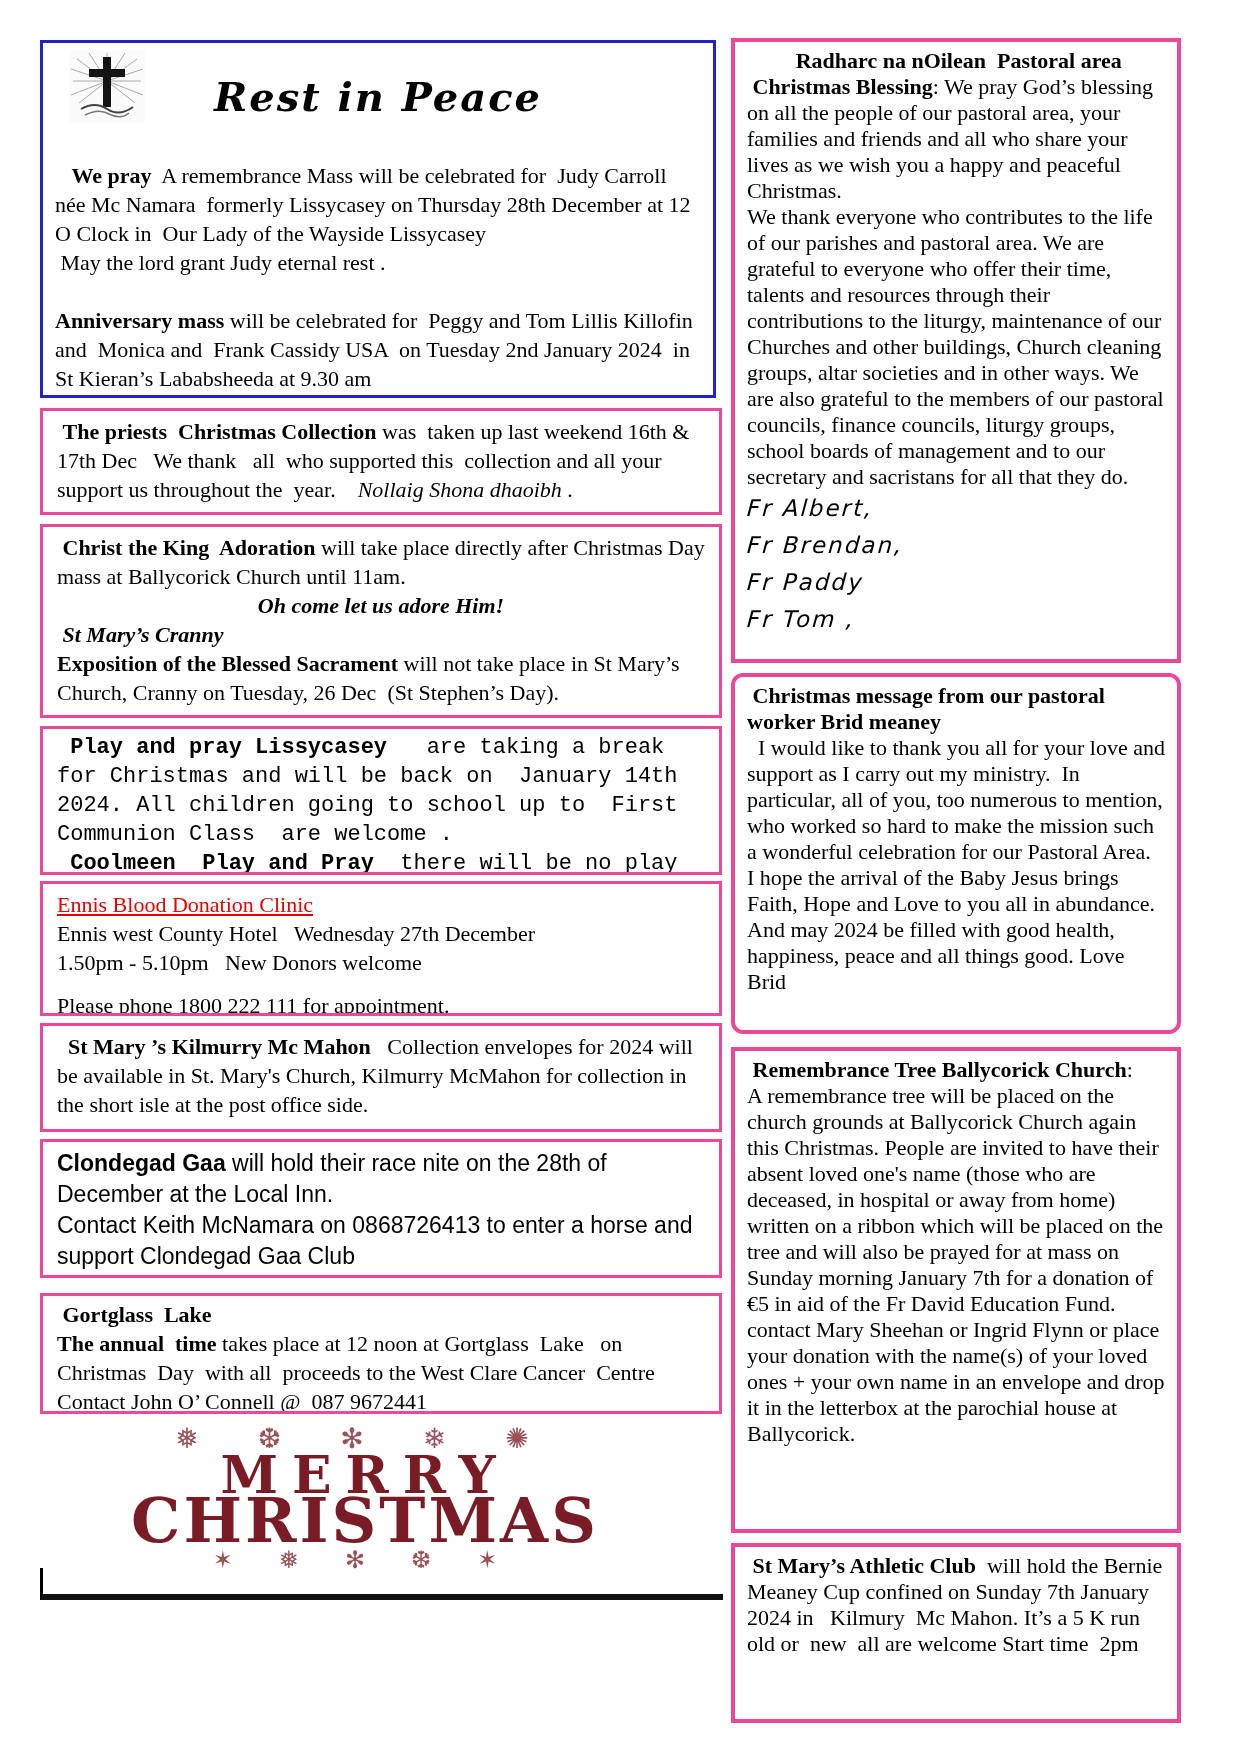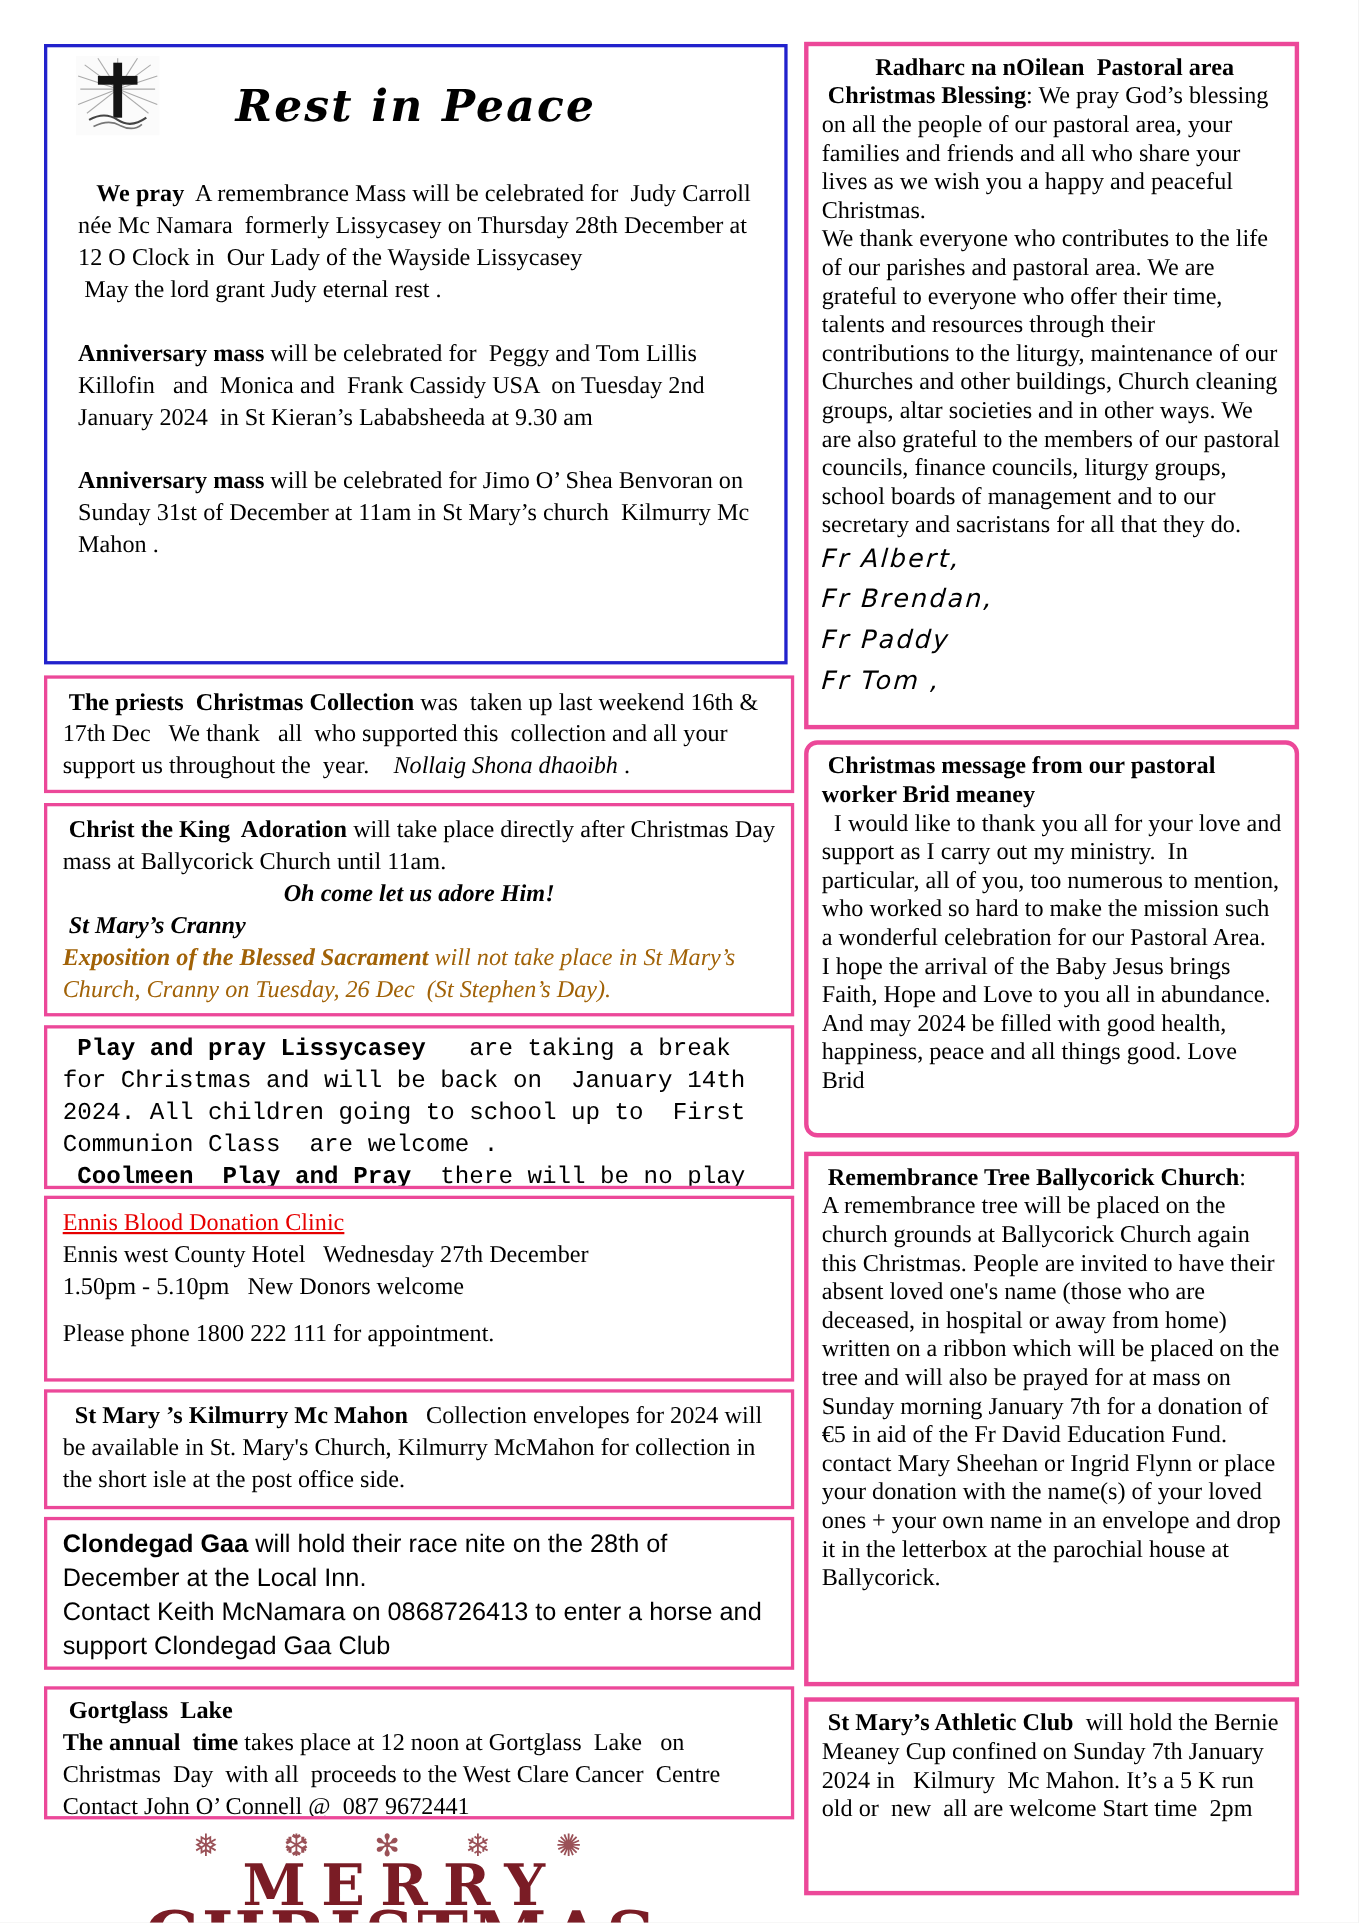--- a/index.html
+++ b/index.html
@@ -10,40 +10,40 @@
   .col-right{left:731px;top:38px;width:450px;}
 
   .box{box-sizing:border-box;border:3px solid #ec4899;padding:6px 14px;overflow:hidden;background:#fff;}
   .col-right .box{border-width:4px;padding:6px 12px;}
 
   .t{margin:0;font-size:22px;line-height:29px;white-space:pre-wrap;}
   .col-right .t{line-height:26px;}
   b{font-weight:bold;}
 
   
-  .box-blue{border:3px solid #2222cc;width:676px;height:564px;margin-bottom:10px;position:relative;padding:8px 28px;}
+  .box-blue{border:3px solid #2222cc;width:676px;height:358px;margin-bottom:10px;position:relative;padding:8px 12px;}
   .rip-title{margin:24px 0 0 0;text-align:center;font-family:"DejaVu Serif",serif;
              font-weight:bold;font-style:italic;font-size:40px;line-height:44px;letter-spacing:2px;}
   .cross-wrap{position:absolute;left:26px;top:8px;width:76px;height:72px;background:#fbfbfb;}
   .rip-body{margin-top:42px;}
   .gap{margin-top:29px;}
 
   
   .bx-priests{height:107px;margin-bottom:9px;}
   .bx-christ{height:194px;margin-bottom:8px;}
   .bx-play{height:149px;margin-bottom:6px;padding-top:4px;font-family:Liberation Mono, monospace;}
-  .bx-ennis{height:169px;margin-bottom:7px;}
+  .bx-ennis{height:135px;margin-bottom:7px;}
   .bx-kilmurry{height:109px;margin-bottom:7px;}
   .bx-clondegad{height:139px;margin-bottom:15px;font-family:"Liberation Sans",sans-serif;}
   .bx-clondegad .t{font-family:"Liberation Sans",sans-serif;font-size:23px;line-height:31px;}
   .bx-gortglass{height:121px;margin-bottom:12px;padding-top:4px;}
 
   .center-bi{text-align:center;font-weight:bold;font-style:italic;}
   .bi{font-weight:bold;font-style:italic;}
-  .olive{color:#a16207;font-style:italic;}
+  .olive{color:#000000;}
   .red-u{color:#e60000;text-decoration:underline;}
   .it{font-style:italic;}
   .halfgap{margin-top:14px;}
 
   
   .bx-r1{height:625px;margin-bottom:10px;}
   .bx-r2{height:361px;margin-bottom:13px;border-radius:12px;}
   .bx-r3{height:486px;margin-bottom:10px;}
   .bx-r4{height:180px;padding-top:8px;}
   .r-title{text-align:center;font-weight:bold;}

